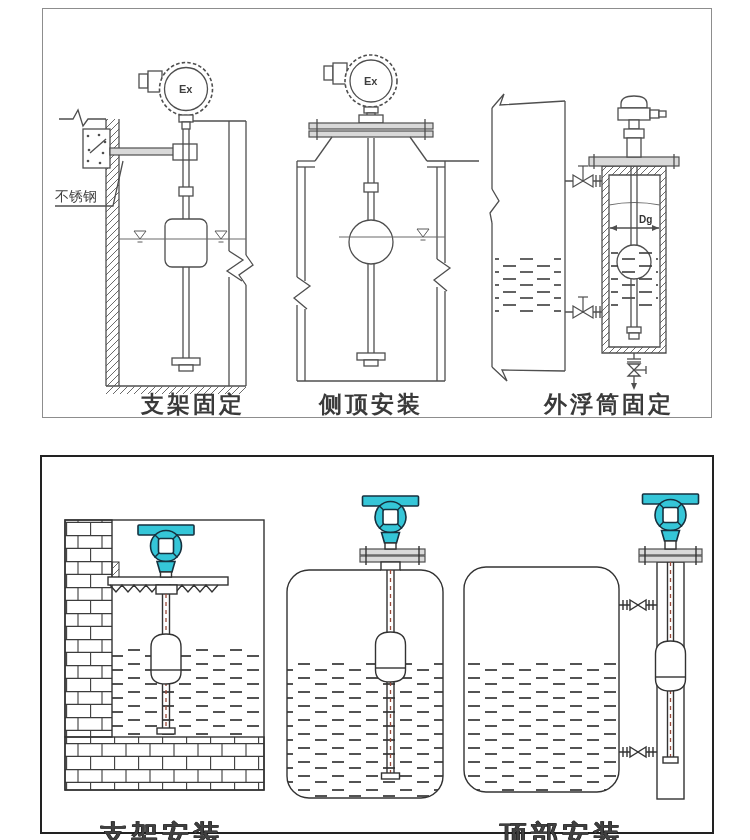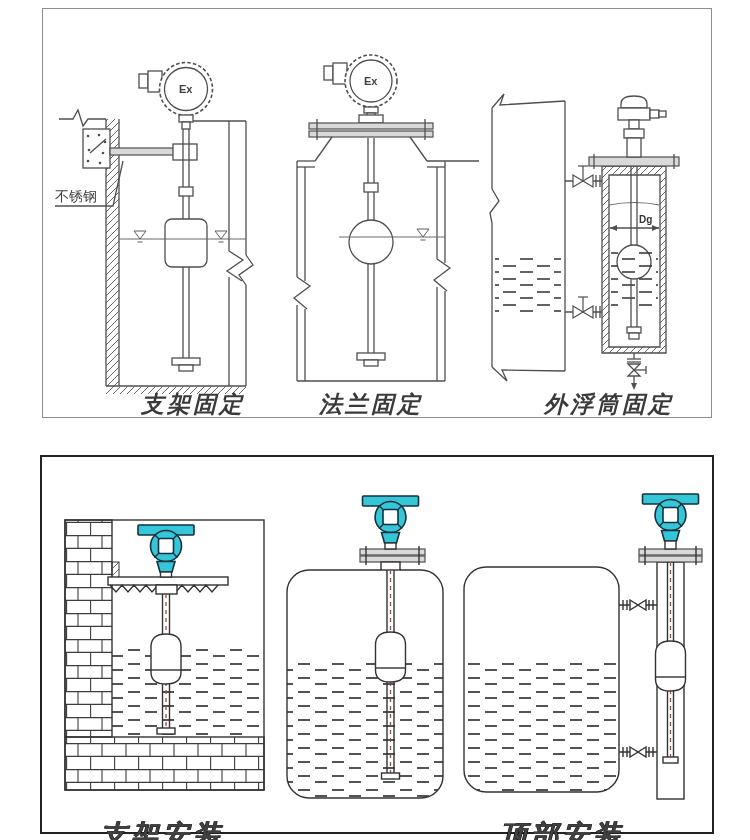--- a/index.html
+++ b/index.html
@@ -3,21 +3,21 @@
 <meta charset="utf-8">
 <style>
   html,body{margin:0;padding:0;background:#ffffff;}
   #page{position:relative;width:750px;height:840px;background:#ffffff;overflow:hidden;
         font-family:"Liberation Sans","DejaVu Sans",sans-serif;}
   .panel{position:absolute;background:#fff;}
   #top-panel{left:42px;top:8px;width:668px;height:408px;border:1px solid #8d8d8d;}
   #bottom-panel{left:40px;top:455px;width:670px;height:375px;border:2px solid #222;}
   .panel svg{position:absolute;left:0;top:0;}
   .cap{position:absolute;transform:translateX(-50%);white-space:nowrap;color:#2e2e2e;
-       font-weight:bold;letter-spacing:3px;font-style:italic;}
+       font-weight:bold;letter-spacing:3px;}
   .cap-top{top:380px;font-size:23px;color:#3a3a3a;}
   .cap-bot{top:336px;font-size:27px;color:#404040;letter-spacing:4px;
            text-shadow:0.6px 0 #0c0c0c,-0.6px 0 #0c0c0c;margin-top:24px;}
   
   .ln{stroke:#4f4f4f;stroke-width:1.3;fill:none;}
   .lnw{stroke:#4f4f4f;stroke-width:1.3;fill:#ffffff;}
   .lngr{stroke:#4f4f4f;stroke-width:1.2;fill:#d9d9d9;}
   .b-ln{stroke:#333;stroke-width:1.4;fill:none;}
   .b-lnw{stroke:#333;stroke-width:1.4;fill:#ffffff;}
   .teal{fill:#35c6d8;stroke:#16313f;stroke-width:1.6;}
@@ -250,21 +250,21 @@
           <path class="lnw" d="M585,367 L597,367 L591,361 Z"></path>
           <line class="ln" x1="591" y1="361" x2="603" y2="361"></line>
           <line class="ln" x1="603" y1="357" x2="603" y2="365"></line>
           <line class="ln" x1="591" y1="367" x2="591" y2="378"></line>
           <polygon points="588,374 591,381 594,374" fill="#4f4f4f"></polygon>
         </g>
       </g>
     </svg>
 
     <div class="cap cap-top" style="left:150px;">支架固定</div>
-    <div class="cap cap-top" style="left:328px;">法兰固定</div>
+    <div class="cap cap-top" style="left:328px;">侧顶安装</div>
     <div class="cap cap-top" style="left:566px;">外浮筒固定</div>
   </div>
 
   <div id="bottom-panel" class="panel">
     <svg width="666" height="371" viewBox="0 0 666 371">
       <defs>
         <pattern id="brick" width="24" height="26" patternUnits="userSpaceOnUse">
           <path d="M0,0.6 H24 M0,13.4 H24 M12,0.6 V13.4 M0.6,13.4 V26" stroke="#3c3c3c" stroke-width="1.1" fill="none"></path>
         </pattern>
         <pattern id="dashesB" width="34" height="14" patternUnits="userSpaceOnUse">

